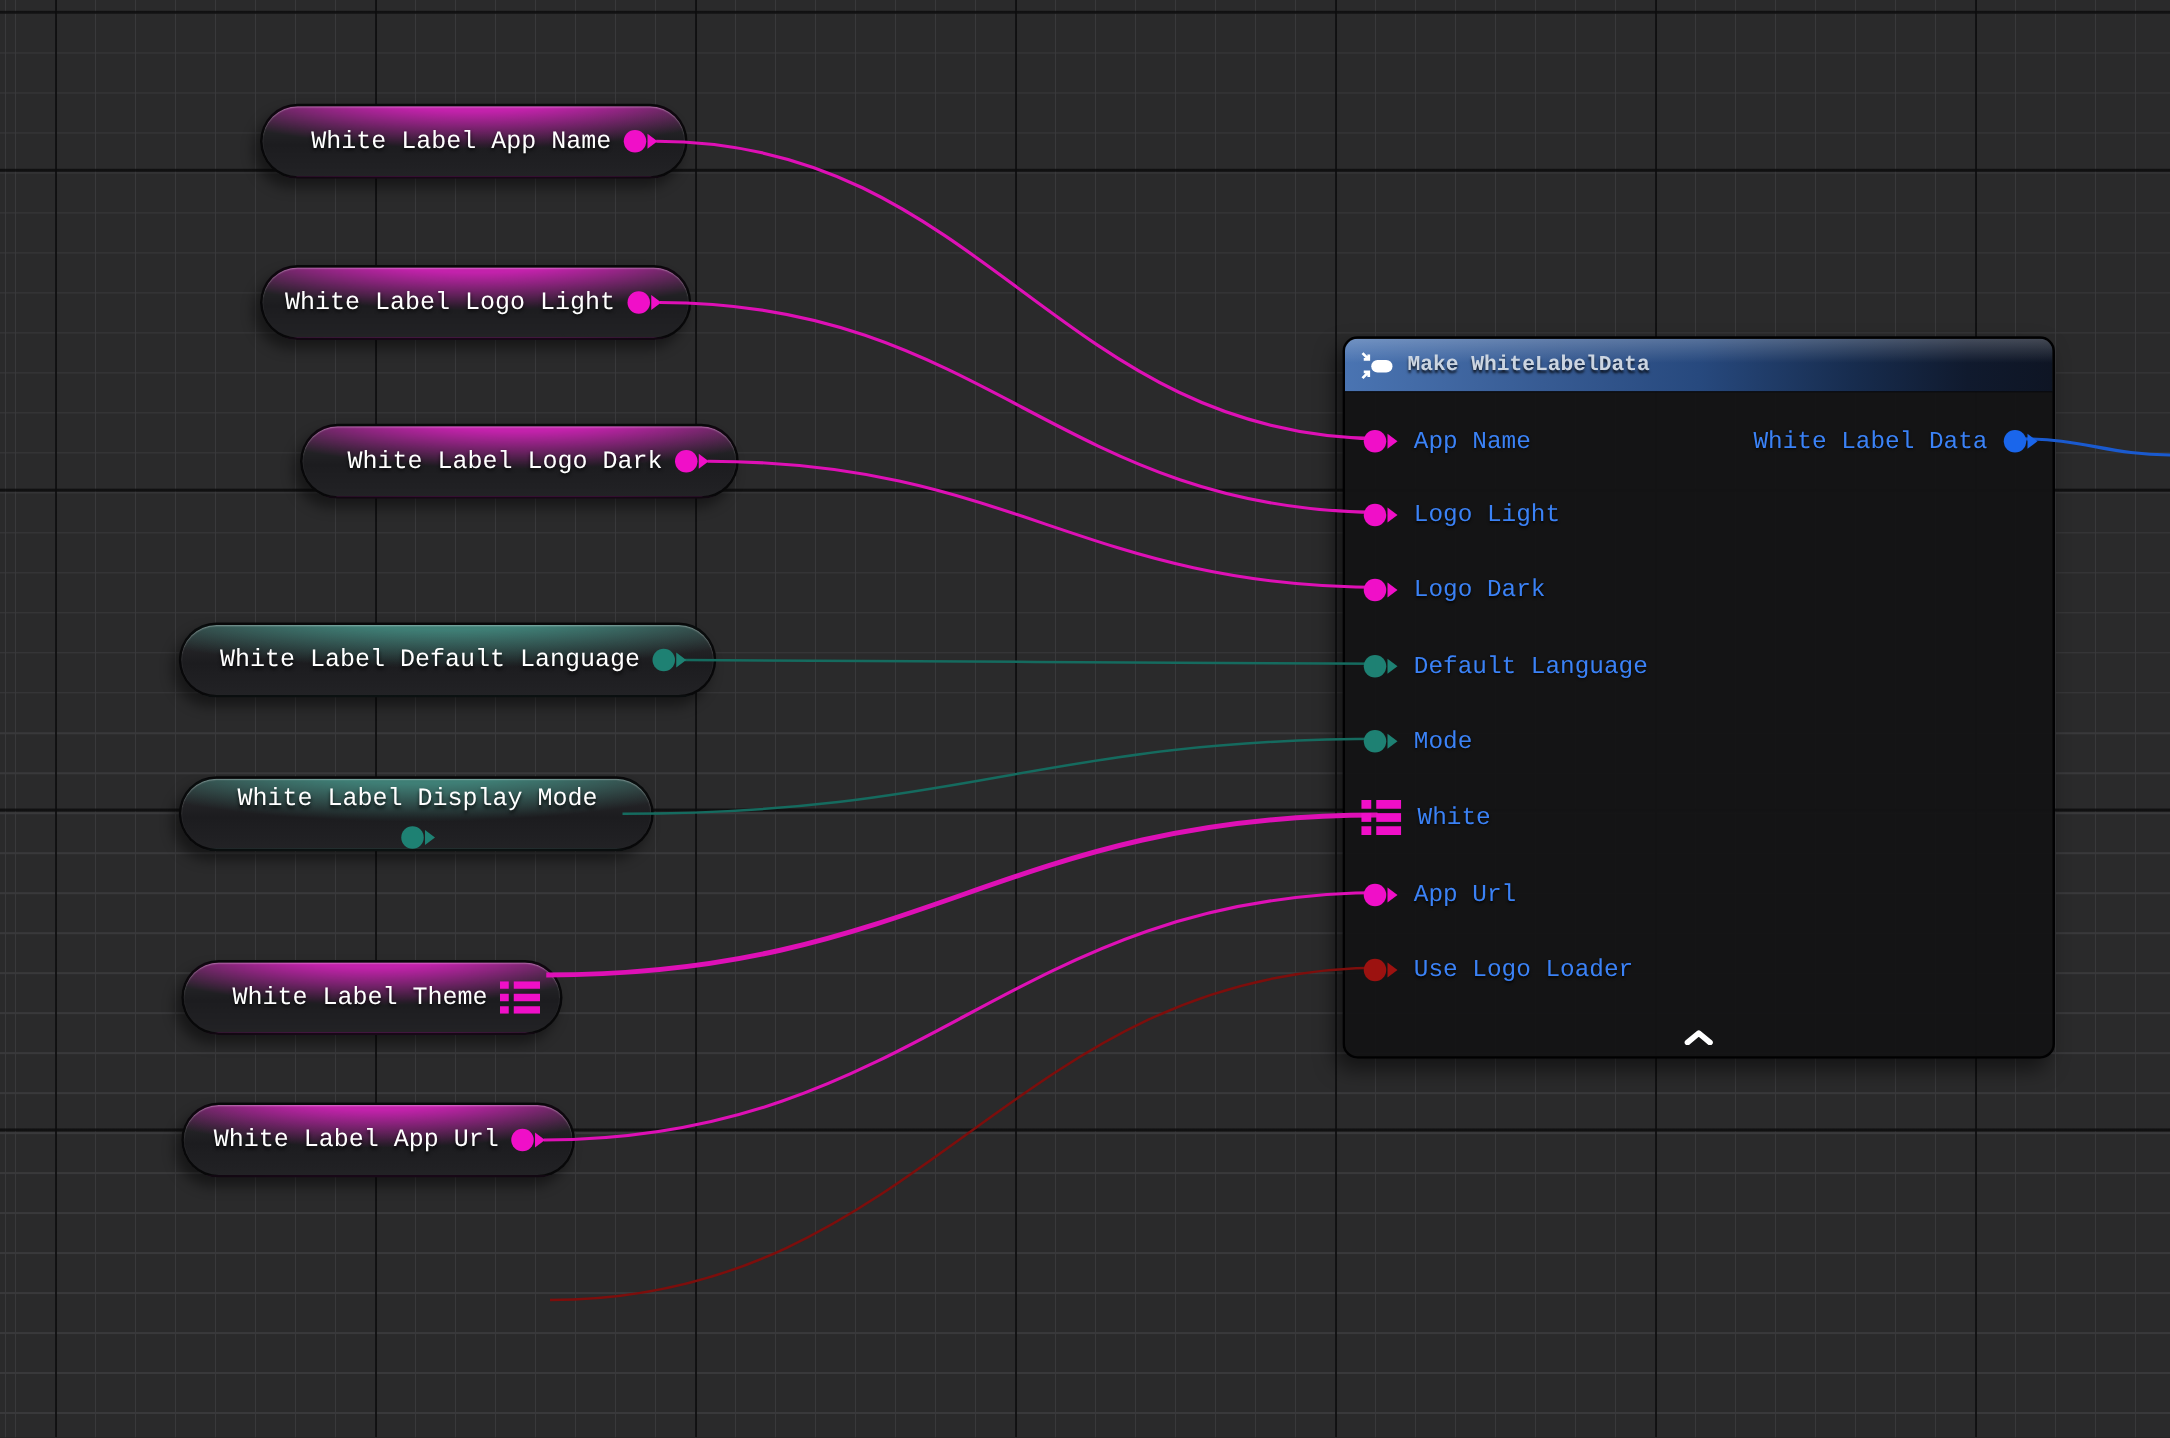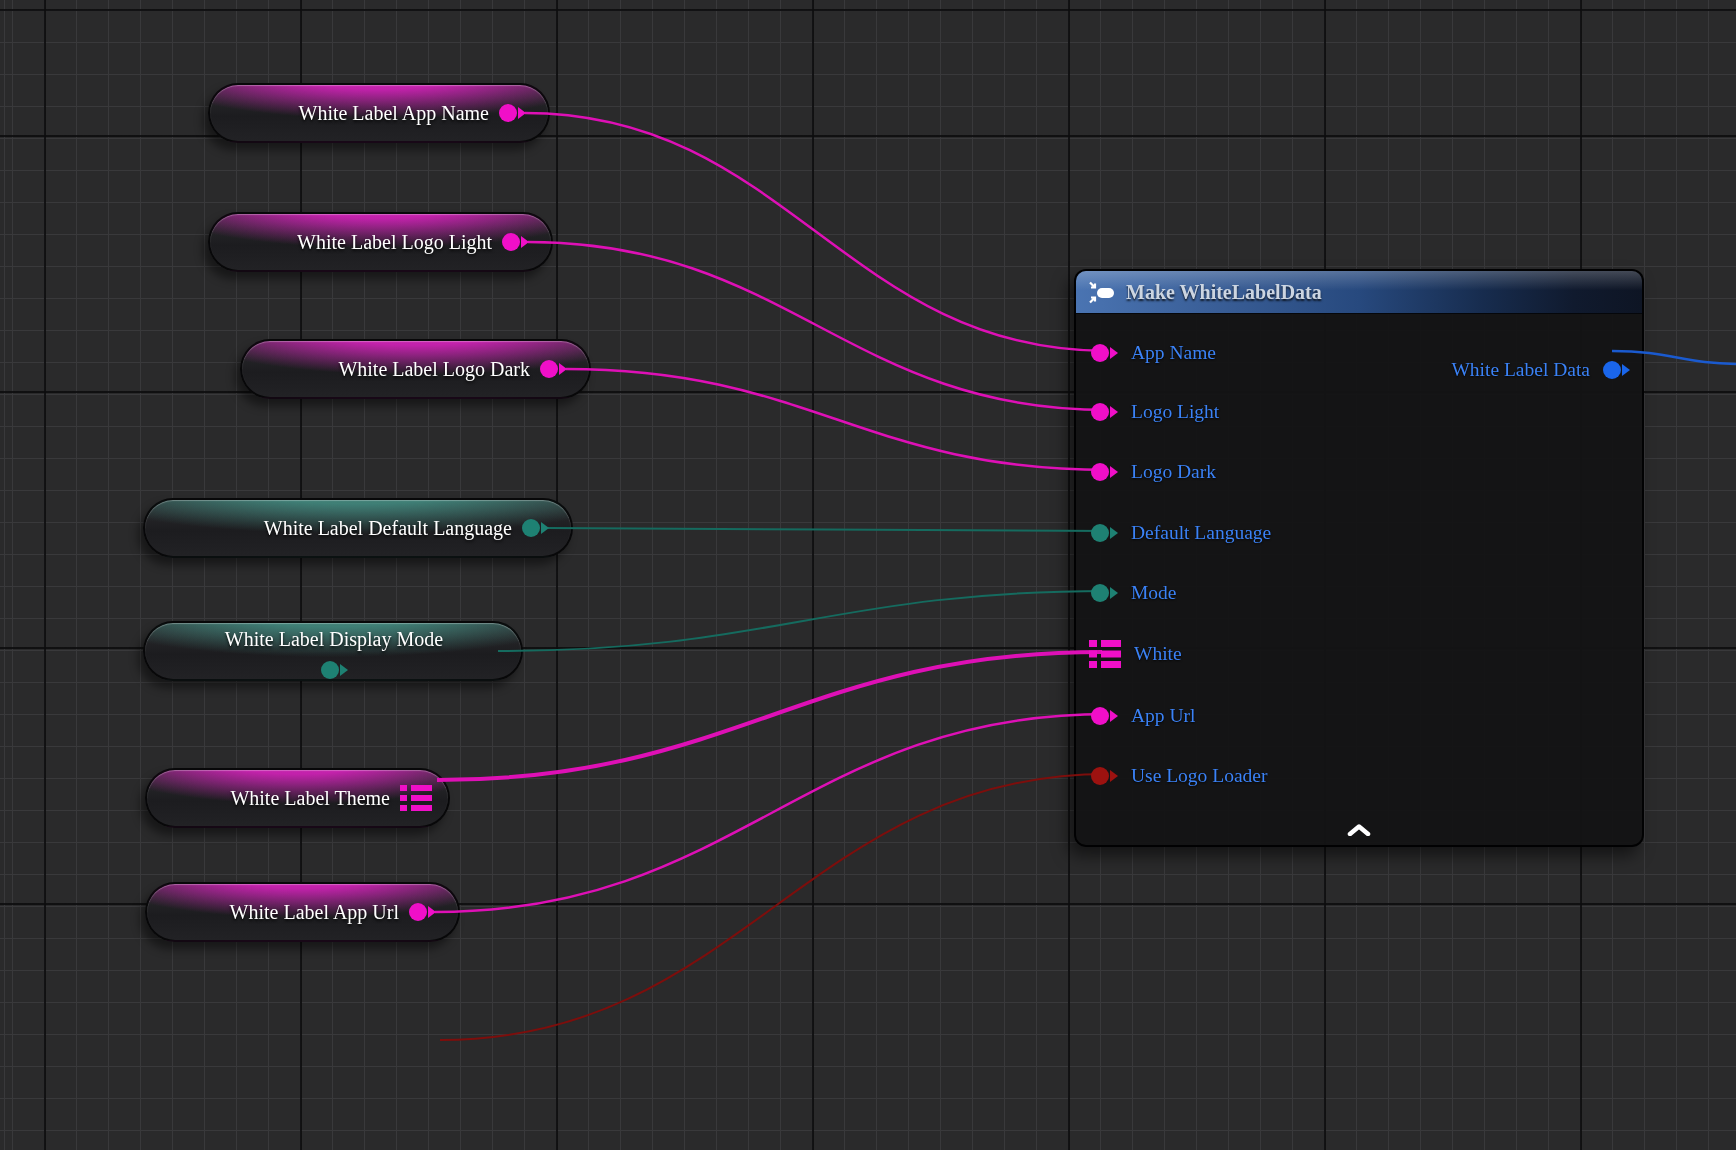--- a/index.html
+++ b/index.html
@@ -1,18 +1,18 @@
 <!DOCTYPE html>
 <html><head>
 <meta charset="utf-8">
 <style>
   html,body{margin:0;padding:0;background:#222;}
   .canvas{
     position:relative; width:1736px; height:1150px; overflow:hidden;
-    font-family:Liberation Serif, serif;
+    font-family:Liberation Mono, monospace;
     background-color:#2a2a2b;
     background-image:
       repeating-linear-gradient(to right, rgba(12,12,13,0.85) 0px, rgba(12,12,13,0.85) 2px, transparent 2px, transparent 256px),
       repeating-linear-gradient(to bottom, rgba(12,12,13,0.85) 0px, rgba(12,12,13,0.85) 2px, transparent 2px, transparent 256px),
       repeating-linear-gradient(to right, #39393b 0px, #39393b 1px, transparent 1px, transparent 32px),
       repeating-linear-gradient(to bottom, #39393b 0px, #39393b 1px, transparent 1px, transparent 32px);
     background-position: 44px 0px, 0px 135px, 12px 0px, 0px 10px;
   }
   svg.wires{position:absolute;left:0;top:0;z-index:2;pointer-events:none;}
   svg.wires path{pointer-events:stroke;}
@@ -47,25 +47,25 @@
   .make-header{
     position:absolute; top:0; left:0; right:0; height:43px; box-sizing:border-box;
     border-radius:10px 10px 0 0;
     display:flex; align-items:center; gap:11px; padding:0 12px;
     background:
       linear-gradient(to bottom, rgba(255,255,255,0.22), rgba(255,255,255,0) 46%),
       linear-gradient(to right, #4a74b2, #375b93 28%, #27497e 50%, #172c4e 72%, #101a2e 88%, #0e1524);
     border-bottom:1px solid #05070b; z-index:3;
   }
   .make-title{
-    font-weight:bold; font-size:20px; color:#ccd5e1; white-space:nowrap;
+    font-weight:bold; font-size:17px; color:#ccd5e1; white-space:nowrap;
     text-shadow:0 2px 2px rgba(0,0,0,0.75); z-index:3;
   }
   .pin-row{position:absolute; left:15px; height:36px; display:flex; align-items:center; gap:13px; z-index:3;}
-  .pin-row-out{position:absolute; right:12px; height:36px; display:flex; align-items:center; gap:13px; z-index:3;margin-top:17px;}
+  .pin-row-out{position:absolute; right:12px; height:36px; display:flex; align-items:center; gap:13px; z-index:3;}
   .plabel{color:#3b82f6; font-size:19.5px; white-space:nowrap; text-shadow:0 1px 2px rgba(0,0,0,0.8); z-index:3;}
   .collapse-btn{position:absolute; left:50%; bottom:9px; transform:translateX(-50%); z-index:3; display:flex;}
 </style>
 </head>
 <body>
 
 <div class="canvas">
 
   <svg class="wires" width="1736" height="1150" viewBox="0 0 1736 1150">
       <path d="M 525 113 C 787.35 113, 845.65 351, 1108 351" stroke="#DE10B6" stroke-width="2.5" fill="none"></path>

